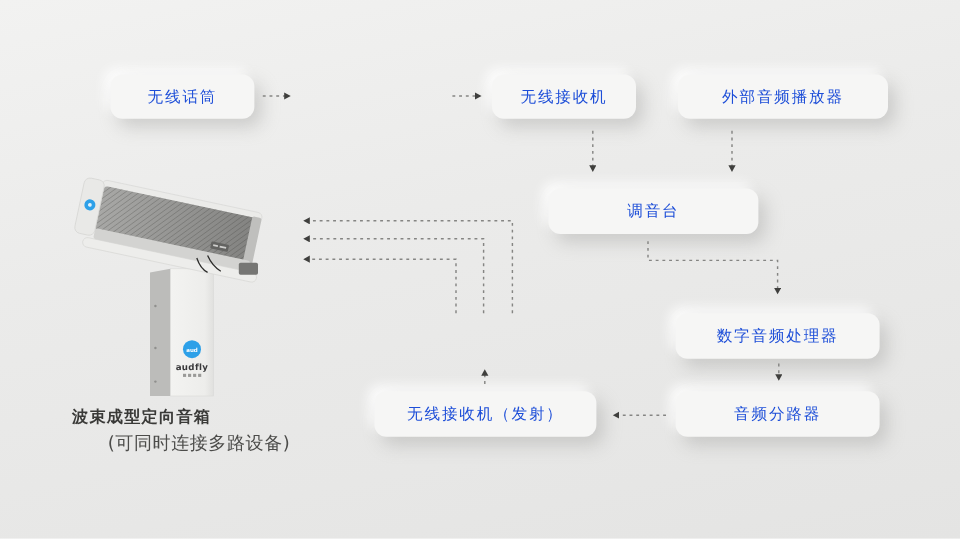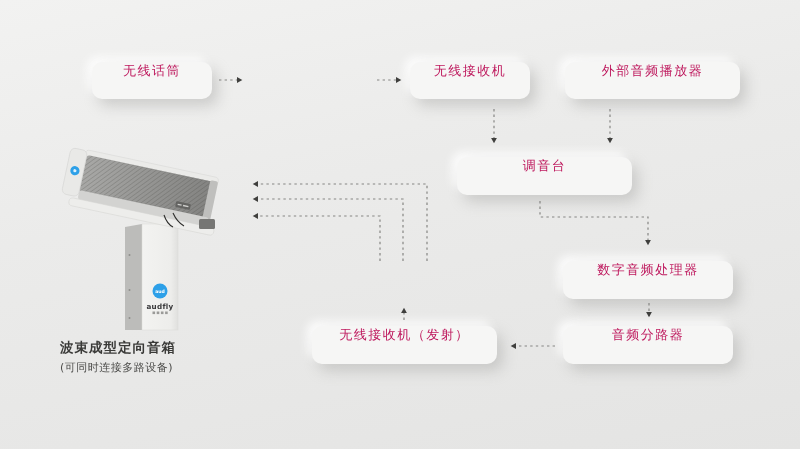--- a/index.html
+++ b/index.html
@@ -2,43 +2,43 @@
 <html><head>
 <meta charset="utf-8">
 <style>
   html,body{margin:0;padding:0;}
   body{font-family:"DejaVu Sans","Liberation Sans",sans-serif;}
   #stage{
     position:relative;width:800px;height:449px;overflow:hidden;
     background:linear-gradient(168deg,#f2f2f1 0%,#ebebea 40%,#e7e7e6 75%,#e4e4e3 100%);
   }
   .node{
-    position:absolute;display:flex;justify-content:center;
+    position:absolute;display:flex;align-items:center;justify-content:center;
     background:#f6f6f5;border-radius:10px;
-    font-size:13px;color:#be185d;letter-spacing:1.5px;white-space:nowrap;
+    font-size:13px;color:#1d4ed8;letter-spacing:1.5px;white-space:nowrap;
     box-shadow:6px 7px 14px rgba(163,163,161,0.45),-5px -5px 10px rgba(255,255,255,0.9);
   }
   #n-mic   {left:92px; top:62px; width:120px;height:37px}
   #n-amp   {left:252px;top:62px; width:118px;height:37px}
   #n-rx    {left:410px;top:62px; width:120px;height:37px}
   #n-player{left:565px;top:62px; width:175px;height:37px}
   #n-mixer {left:457px;top:157px;width:175px;height:38px}
   #n-optrx {left:312px;top:261px;width:185px;height:38px}
   #n-dsp   {left:563px;top:261px;width:170px;height:38px}
   #n-opttx {left:312px;top:326px;width:185px;height:38px}
   #n-split {left:563px;top:326px;width:170px;height:38px}
   #arrow-layer{position:absolute;left:0;top:0;width:800px;height:449px;pointer-events:none;}
   #speaker-art{position:absolute;left:60px;top:140px;width:180px;height:198px;}
   .caption-title{
     position:absolute;left:60px;top:339px;width:182px;text-align:left;
     font-size:13.5px;font-weight:600;color:#3a3a38;letter-spacing:1px;
   }
   .caption-sub{
-    position:absolute;left:60px;top:360px;width:182px;text-align:left;
-    font-size:11px;color:#4c4c4a;letter-spacing:0.5px;
+    position:absolute;left:60px;top:360px;width:182px;text-align:right;
+    font-size:15px;color:#4c4c4a;letter-spacing:0.5px;
   }
 </style>
 </head>
 <body>
 
 <div id="stage">
 
   <div class="node" id="n-mic">
       <span>无线话筒</span>
     </div>

